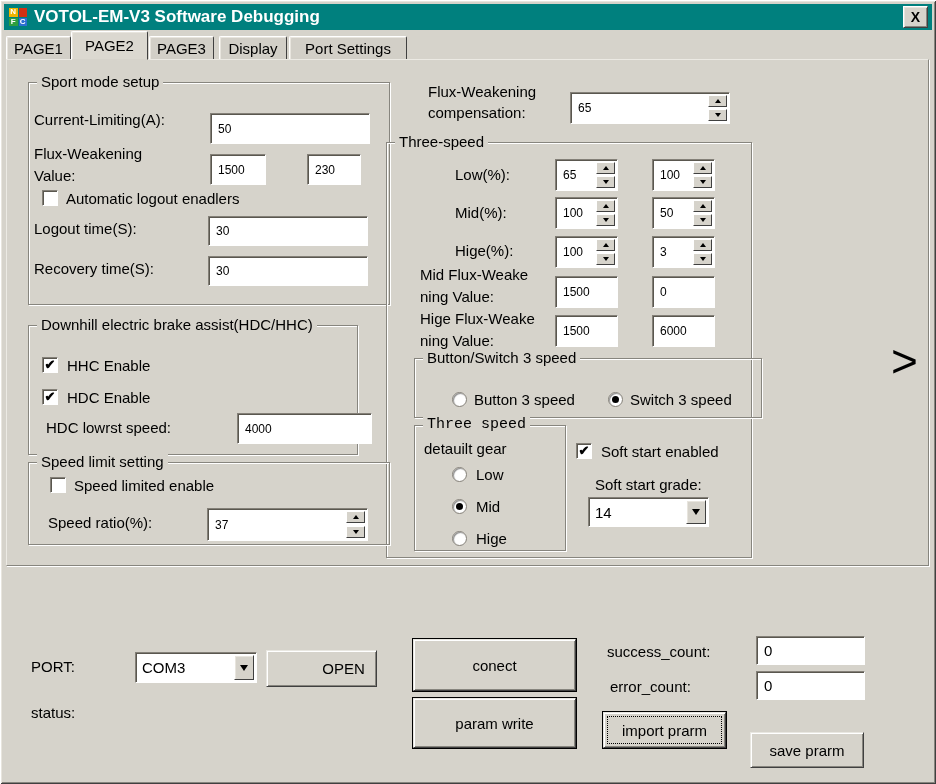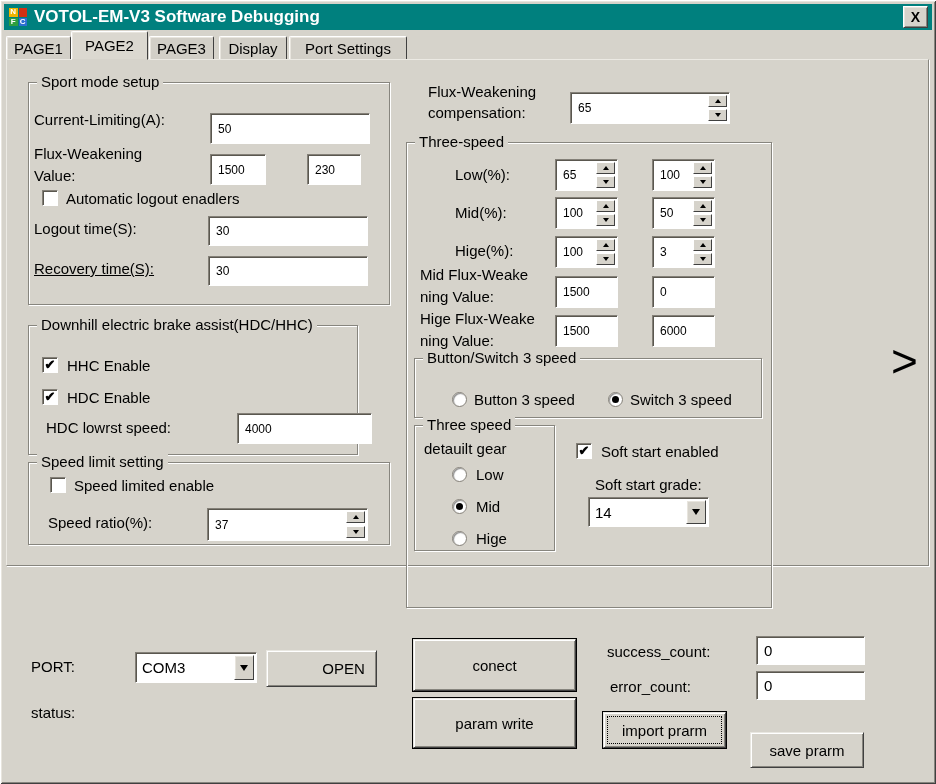--- a/index.html
+++ b/index.html
@@ -137,36 +137,36 @@
   </div>
   <div class="field" style="left:307px; top:154px; width:54px; height:31px;">
     <span>230</span>
   </div>
   <span class="cb" style="left:42px; top:190px;"></span>
   <span class="lbl" style="left:66px; top:190px;">Automatic logout enadlers</span>
   <span class="lbl" style="left:34px; top:220px;">Logout time(S):</span>
   <div class="field" style="left:208px; top:216px; width:160px; height:30px;">
     <span>30</span>
   </div>
-  <span class="lbl" style="left:34px; top:260px;text-decoration:underline;">Recovery time(S):</span>
+  <span class="lbl" style="left:34px; top:260px;">Recovery time(S):</span>
   <div class="field" style="left:208px; top:256px; width:160px; height:30px;">
     <span>30</span>
   </div>
 
   <span class="lbl" style="left:428px; top:83px;">Flux-Weakening</span>
   <span class="lbl" style="left:428px; top:104px;">compensation:</span>
   <div class="field" style="left:570px; top:92px; width:160px; height:32px;">
     <span>65</span>
     <span class="spin-btns">
       <span class="spin-btn up"></span>
       <span class="spin-btn down"></span>
     </span>
   </div>
 
-  <div class="group" style="left:406px; top:142px; width:366px; height:466px;">
+  <div class="group" style="left:386px; top:142px; width:366px; height:416px;">
     <span class="group-title">Three-speed</span>
   </div>
 
   <span class="lbl" style="left:455px; top:166px;">Low(%):</span>
   <div class="field" style="left:555px; top:159px; width:63px; height:32px;">
     <span>65</span>
     <span class="spin-btns">
         <span class="spin-btn up"></span>
         <span class="spin-btn down"></span>
       </span>
@@ -230,21 +230,21 @@
   </div>
 
   <div class="group" style="left:414px; top:358px; width:348px; height:60px;">
     <span class="group-title">Button/Switch 3 speed</span>
   </div>
   <span class="radio" style="left:452px; top:392px;"></span>
   <span class="lbl" style="left:474px; top:391px;">Button 3 speed</span>
   <span class="radio sel" style="left:608px; top:392px;"></span>
   <span class="lbl" style="left:630px; top:391px; max-width:130px; overflow:hidden;">Switch 3 speed</span>
 
-  <div class="group" style="left:414px; top:425px; width:141px; height:126px;">
+  <div class="group" style="left:414px; top:425px; width:152px; height:126px;font-family:Liberation Mono, monospace;">
     <span class="group-title">Three speed</span>
   </div>
   <span class="lbl" style="left:424px; top:440px;">detauilt gear</span>
   <span class="radio" style="left:452px; top:467px;"></span>
   <span class="lbl" style="left:476px; top:466px;">Low</span>
   <span class="radio sel" style="left:452px; top:499px;"></span>
   <span class="lbl" style="left:476px; top:498px;">Mid</span>
   <span class="radio" style="left:452px; top:531px;"></span>
   <span class="lbl" style="left:476px; top:530px;">Hige</span>
 

